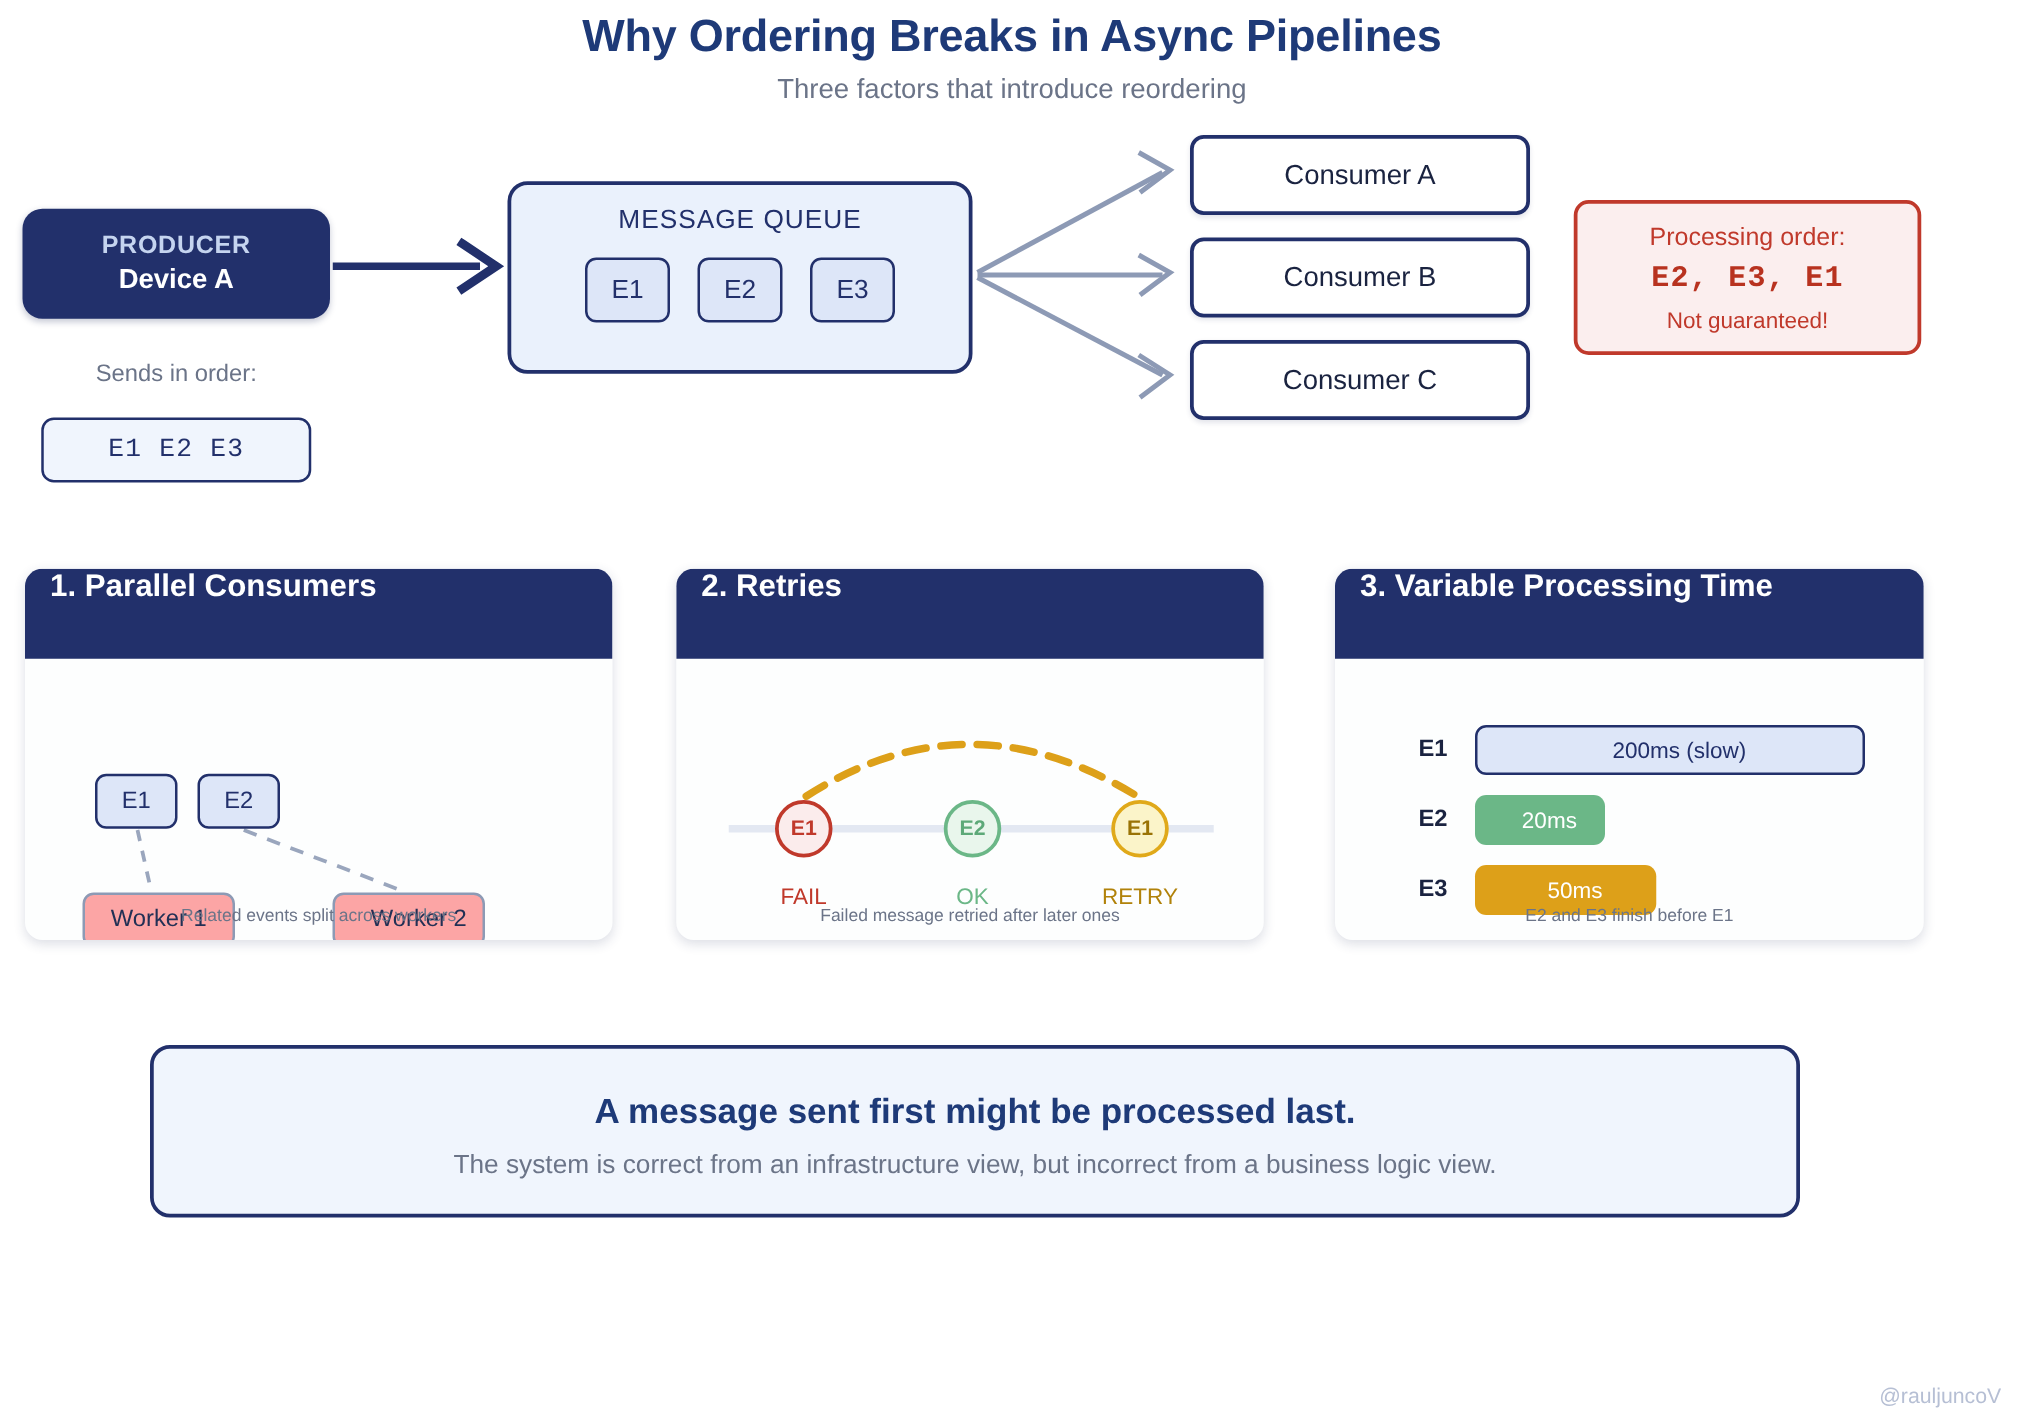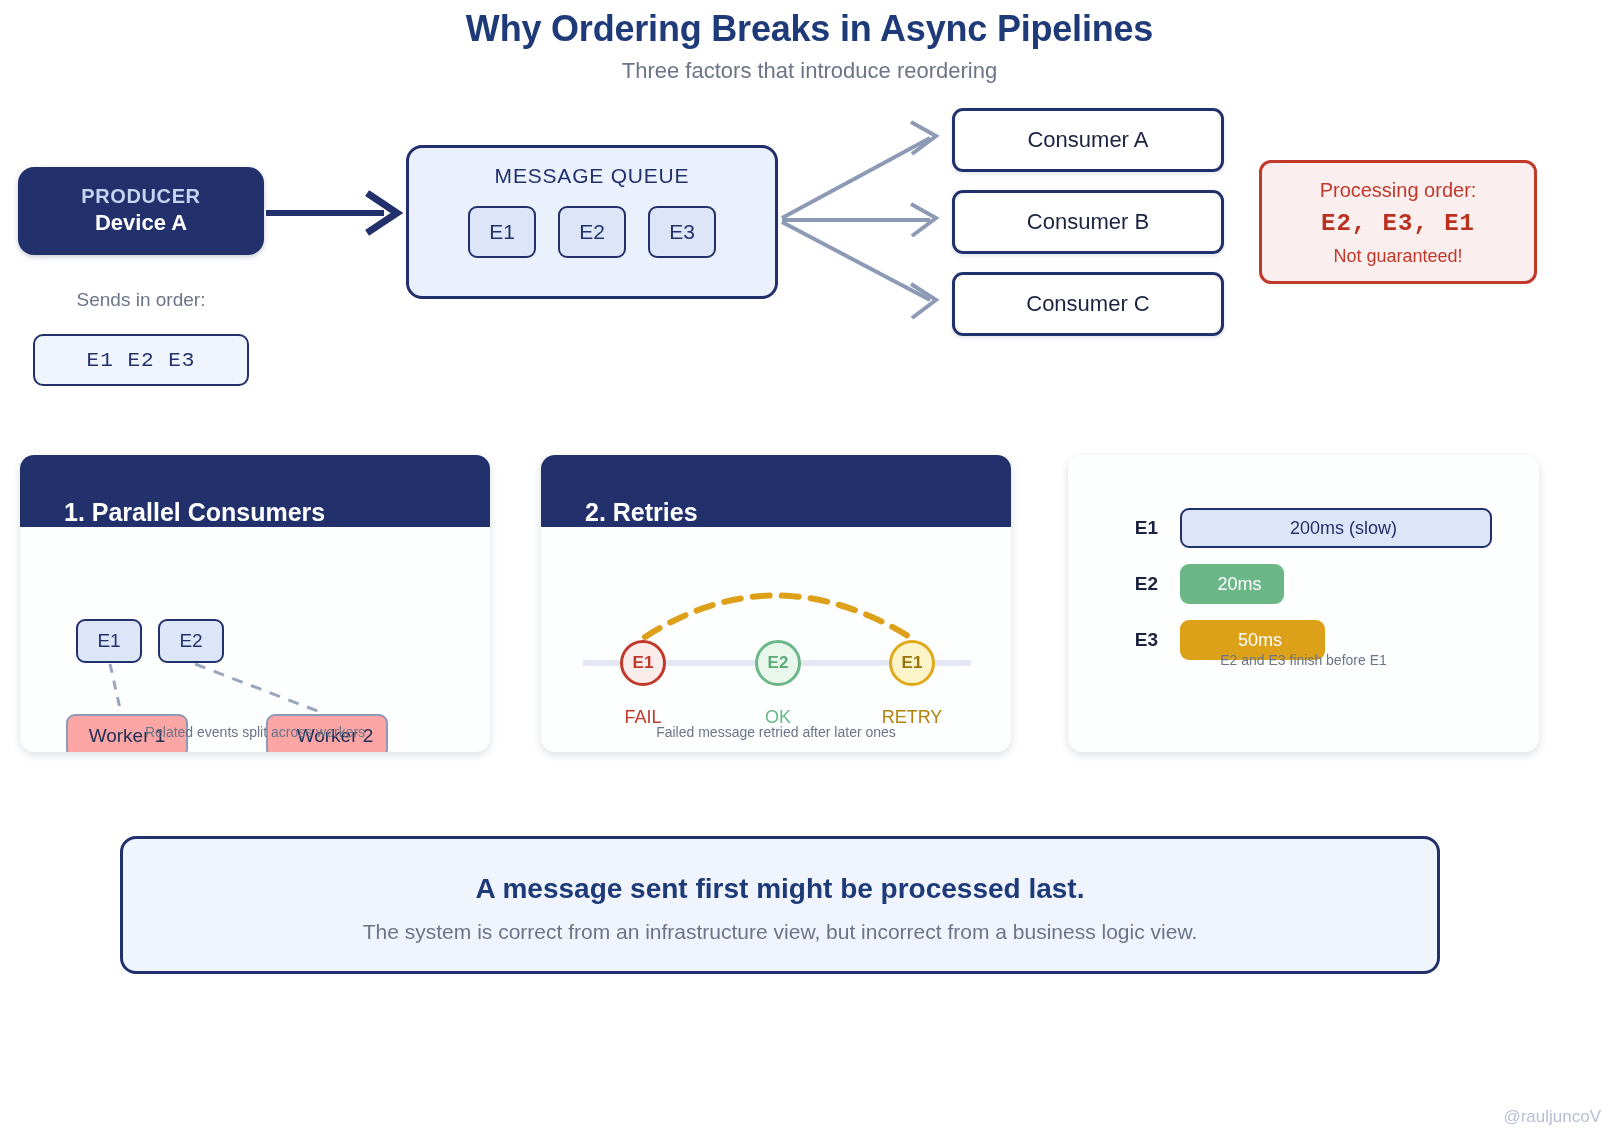--- a/index.html
+++ b/index.html
@@ -181,22 +181,22 @@
     overflow: hidden;
   }
   .card-1 { left: 20px; }
   .card-2 { left: 541px; }
   .card-3 { left: 1068px; width: 471px; }
 
   .card-header {
     height: 72px;
     background: #22306b;
     display: flex;
-    align-items: flex-end;
-    padding-left: 44px;
+    align-items: flex-start;
+    padding-left: 20px;
   }
   .card-header-title {
     font-size: 25px;
     font-weight: bold;
     color: #ffffff;
   }
   .card-body { position: relative; height: 225px; }
   .card-caption {
     position: absolute;
     left: 0; bottom: 12px;
@@ -406,20 +406,23 @@
       <div class="retry-node rn-ok">E2</div>
       <div class="retry-node rn-retry">E1</div>
       <div class="retry-label rl-fail">FAIL</div>
       <div class="retry-label rl-ok">OK</div>
       <div class="retry-label rl-retry">RETRY</div>
       <div class="card-caption">Failed message retried after later ones</div>
     </div>
   </div>
 
   <div class="card card-3">
+    <div class="card-header">
+      <div class="card-header-title">3. Variable Processing Time</div>
+    </div>
     <div class="card-body">
       <div class="bar-row br-1">
         <div class="bar-key">E1</div>
         <div class="bar bar-e1">200ms (slow)</div>
       </div>
       <div class="bar-row br-2">
         <div class="bar-key">E2</div>
         <div class="bar bar-e2">20ms</div>
       </div>
       <div class="bar-row br-3">

